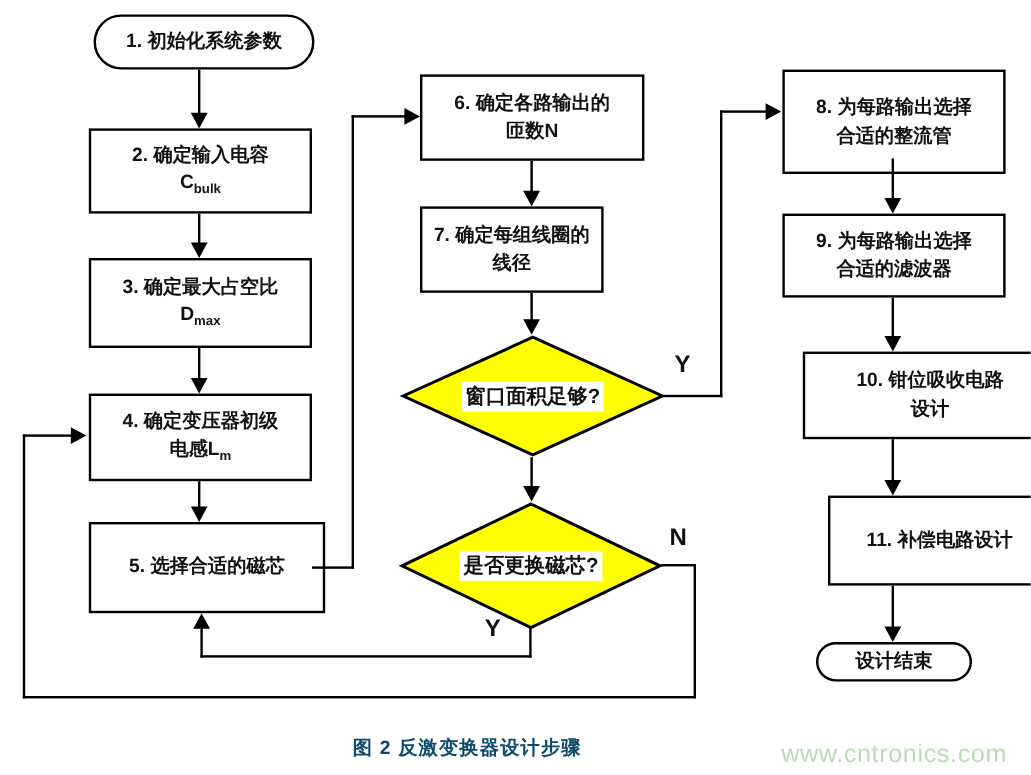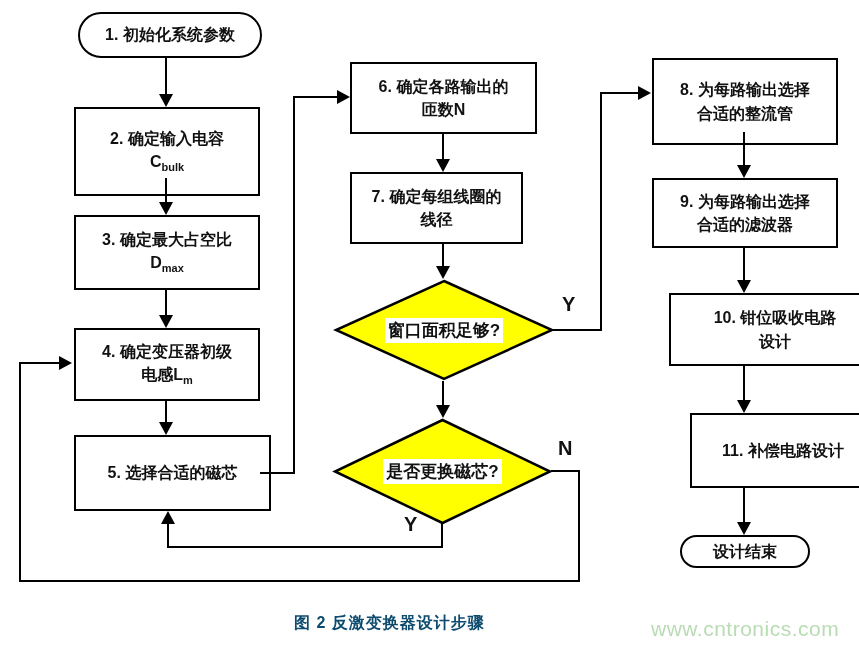--- a/index.html
+++ b/index.html
@@ -42,21 +42,21 @@
 </style>
 </head>
 <body>
 
 <div id="canvas">
 
   <div class="node stadium" style="left:78px;top:12px;width:184px;height:46px;">
     <div class="nl">1. 初始化系统参数</div>
   </div>
 
-  <div class="node" style="left:74px;top:107px;width:186px;height:89px;text-align:right;">
+  <div class="node" style="left:74px;top:107px;width:186px;height:71px;text-align:right;">
     <div class="nl">2. 确定输入电容</div>
     <div class="nl"><span>C</span><sub>bulk</sub></div>
   </div>
 
   <div class="node" style="left:74px;top:215px;width:186px;height:75px;text-align:center;">
     <div class="nl">3. 确定最大占空比</div>
     <div class="nl"><span>D</span><sub>max</sub></div>
   </div>
 
   <div class="node" style="left:74px;top:328px;width:186px;height:73px;">
@@ -66,21 +66,21 @@
 
   <div class="node" style="left:74px;top:435px;width:197px;height:76px;">
     <div class="nl">5. 选择合适的磁芯</div>
   </div>
 
   <div class="node" style="left:350px;top:62px;width:187px;height:72px;">
     <div class="nl">6. 确定各路输出的</div>
     <div class="nl">匝数N</div>
   </div>
 
-  <div class="node" style="left:350px;top:172px;width:173px;height:72px;">
+  <div class="node" style="left:350px;top:172px;width:153px;height:72px;">
     <div class="nl">7. 确定每组线圈的</div>
     <div class="nl">线径</div>
   </div>
 
   <div class="diamond-wrap" style="left:333px;top:279px;width:222px;height:102px;">
     <svg width="222" height="102" viewBox="0 0 222 102">
       <polygon points="111,2 219,51 111,100 3,51" stroke="#000" stroke-width="2.5" fill="#ffff00"></polygon>
     </svg>
     <div class="dtext">
       <span>窗口面积足够?</span>

